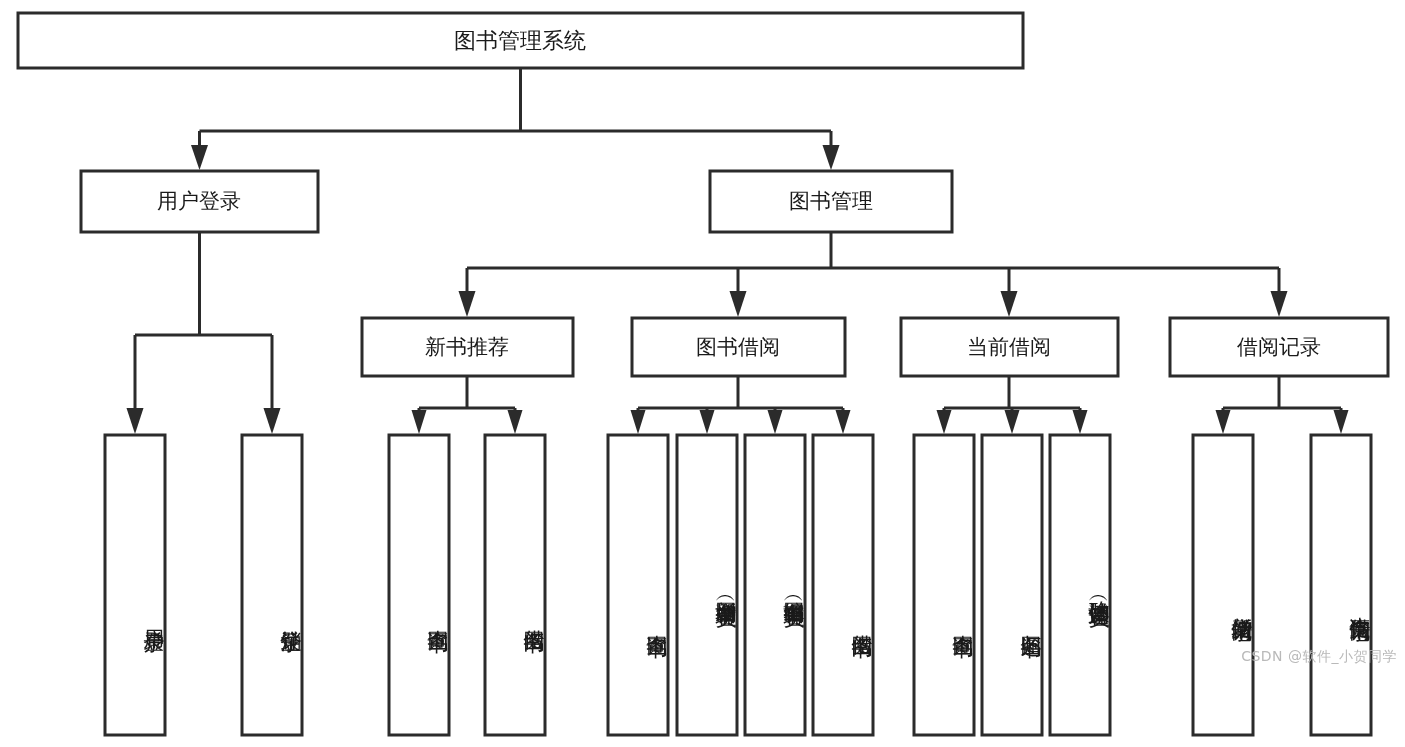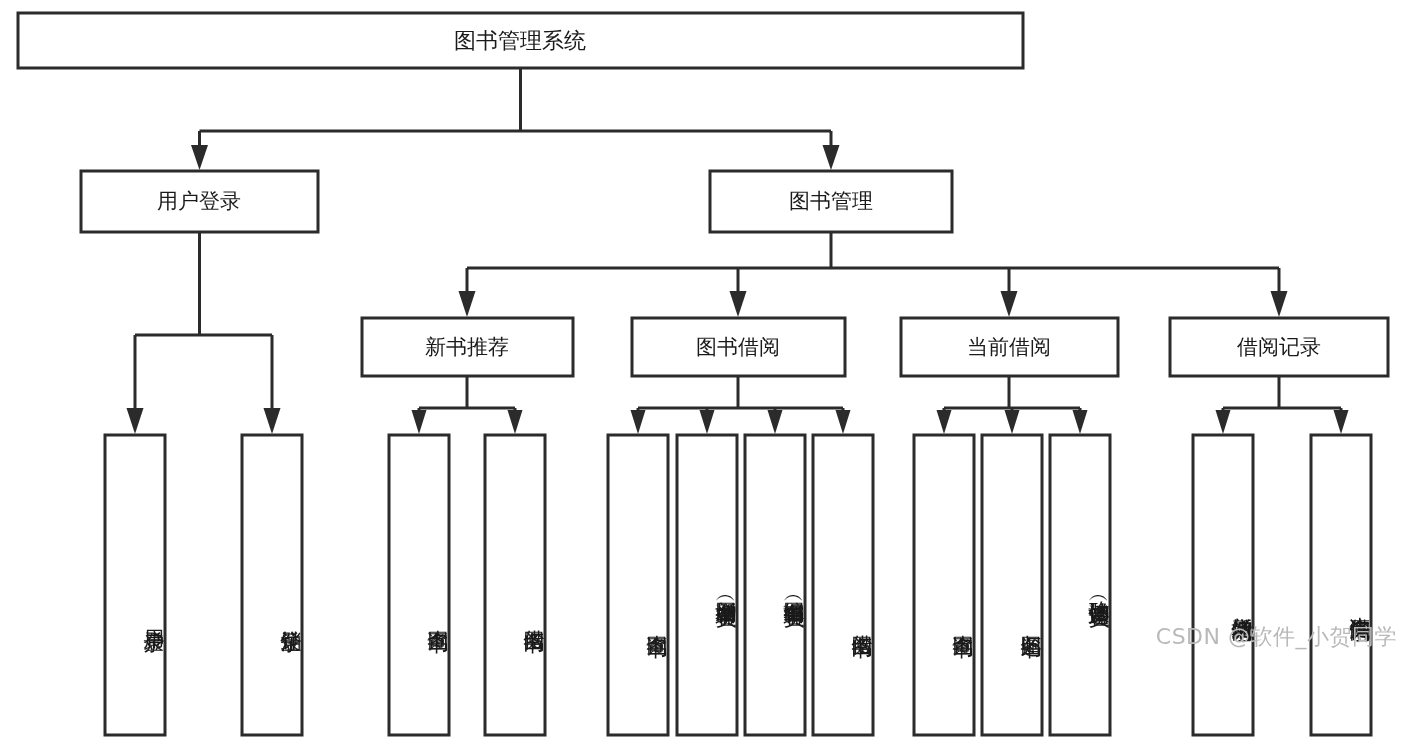--- a/index.html
+++ b/index.html
@@ -67,23 +67,23 @@
     font-size: 21px;
     line-height: 1.12;
     color: #1a1a1a;
     letter-spacing: 1px;
     white-space: nowrap;
     pointer-events: none;
   }
   .watermark {
     position: absolute;
     right: 8px;
-    bottom: 21px;
-    font-family: "DejaVu Sans", "Liberation Sans", sans-serif;
-    font-size: 22px;
+    bottom: 7px;
+    font-family: "DejaVu Sans", "Liberation Sans", sans-serif;
+    font-size: 14px;
     color: #b9b9b9;
     letter-spacing: 0.5px;
     white-space: nowrap;
     text-align: right;
   }
 </style>
 </head>
 <body>
 
 <div id="diagram-root">

